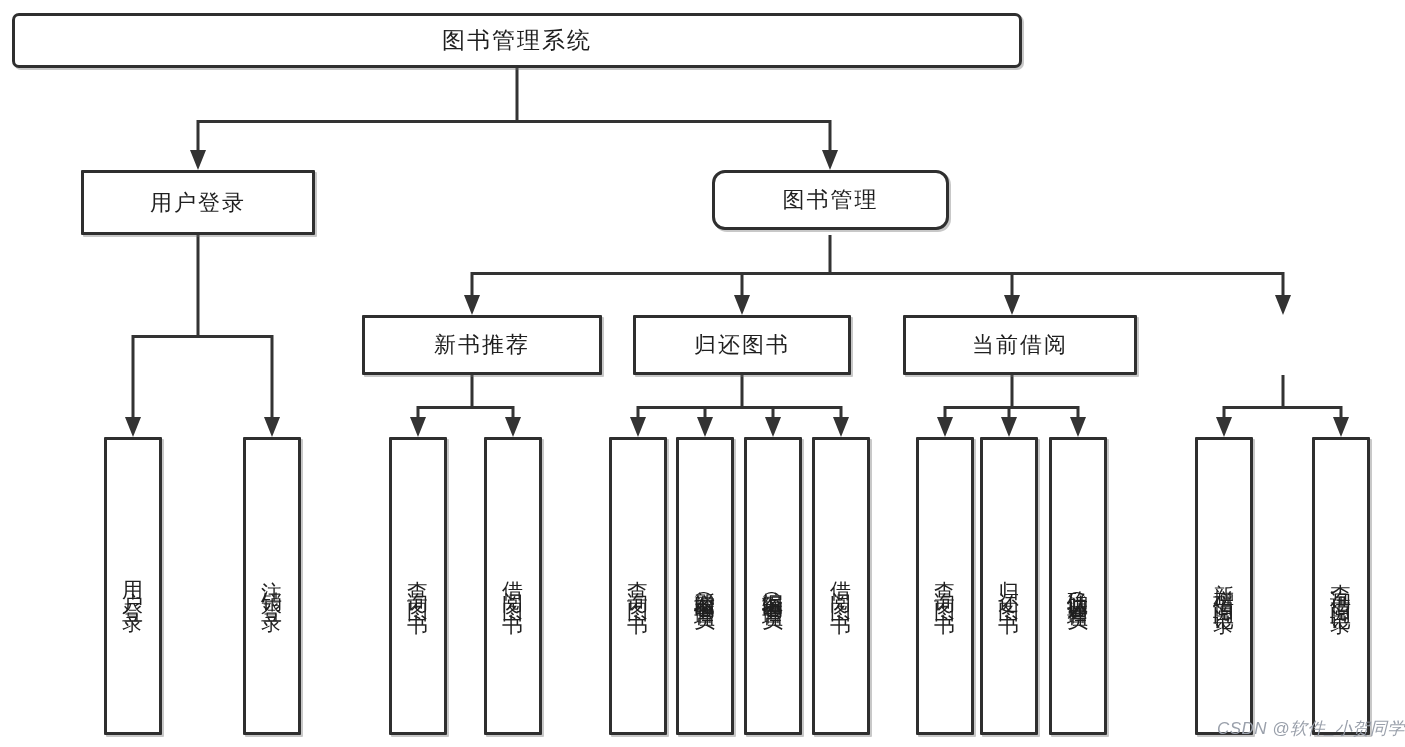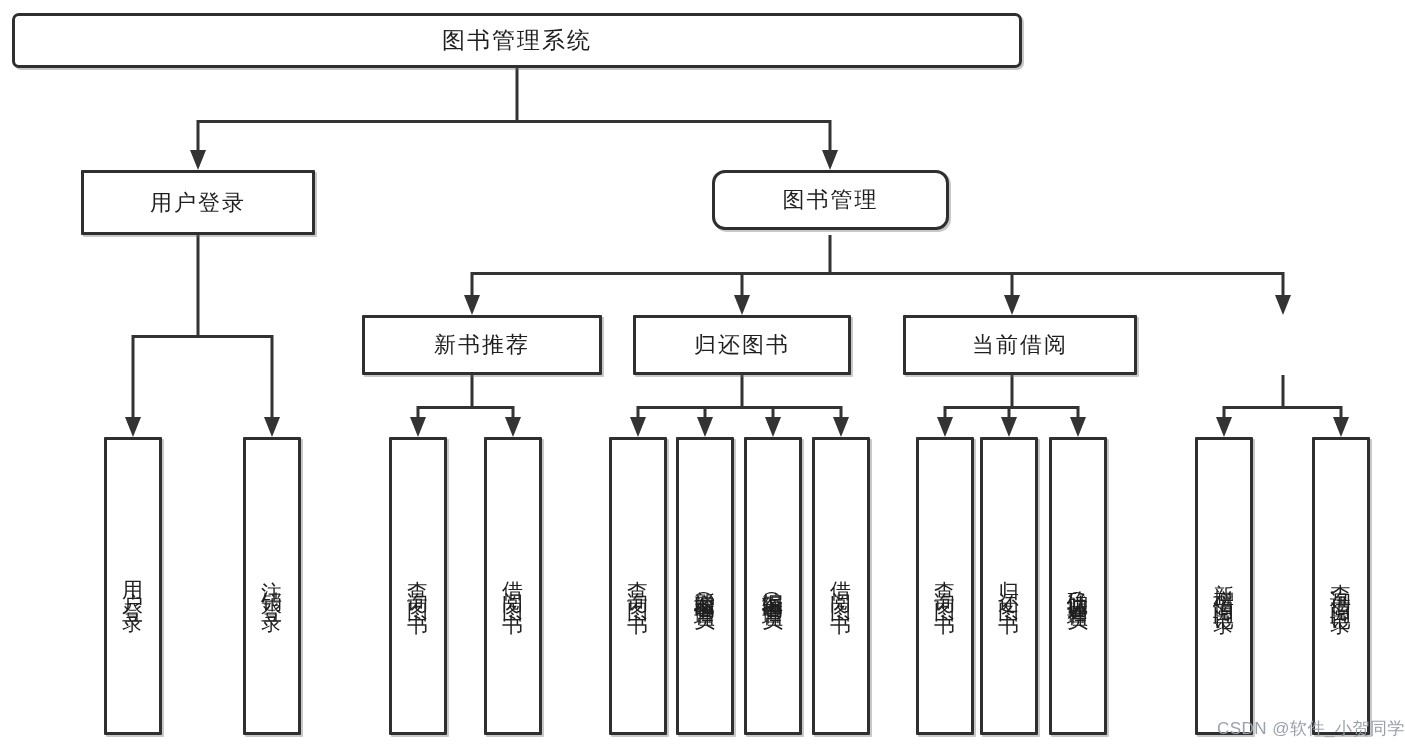--- a/index.html
+++ b/index.html
@@ -19,20 +19,21 @@
     writing-mode:vertical-rl;text-orientation:mixed;
     font-size:21px;line-height:1;color:#1f1f1f;white-space:nowrap;
   }
   .len4{letter-spacing:0.52em;}
   .len6{letter-spacing:0.30em;}
   .len9{letter-spacing:0.13em;}
   .watermark{
     position:absolute;left:1185px;top:717px;width:220px;
     font-size:17px;color:#9aa0ab;letter-spacing:0.5px;white-space:nowrap;
     text-align:right;
+    font-style:italic;
   }
 </style>
 </head>
 <body>
 
 <div id="canvas">
 
   <svg id="wires" width="1405" height="747" viewBox="0 0 1405 747" fill="none" stroke="#333333" stroke-width="3">
     <g>
       <path d="M517 68 V121 M198 121.5 H830 M198 120 V152 M830 120 V152"></path>

